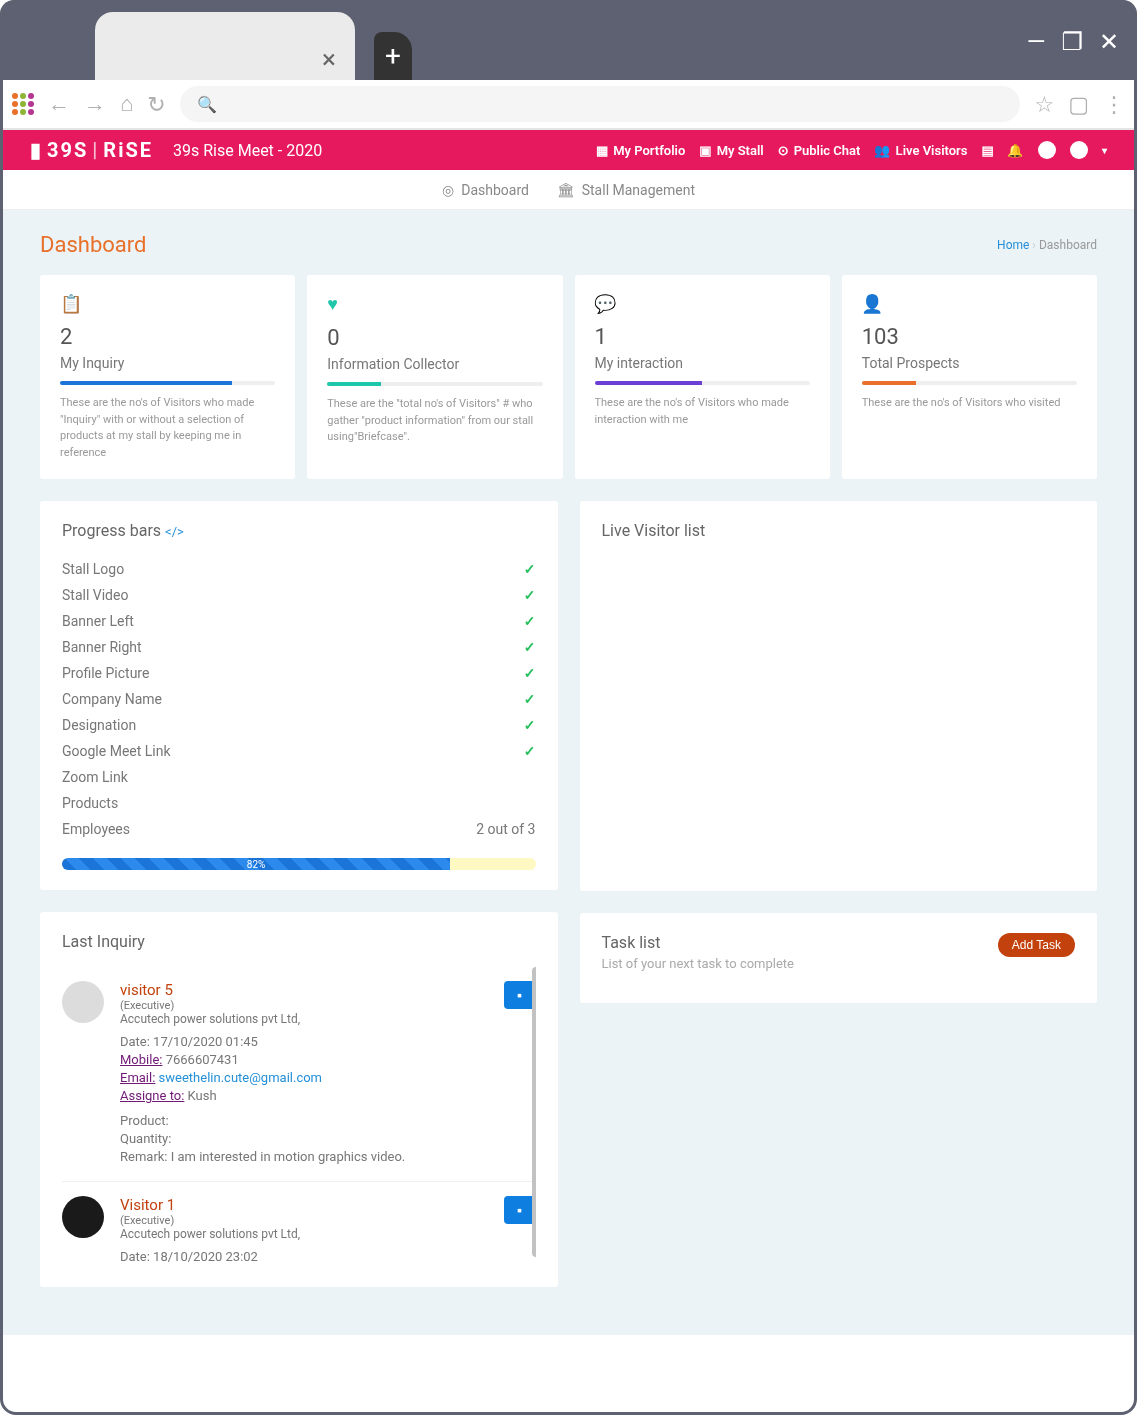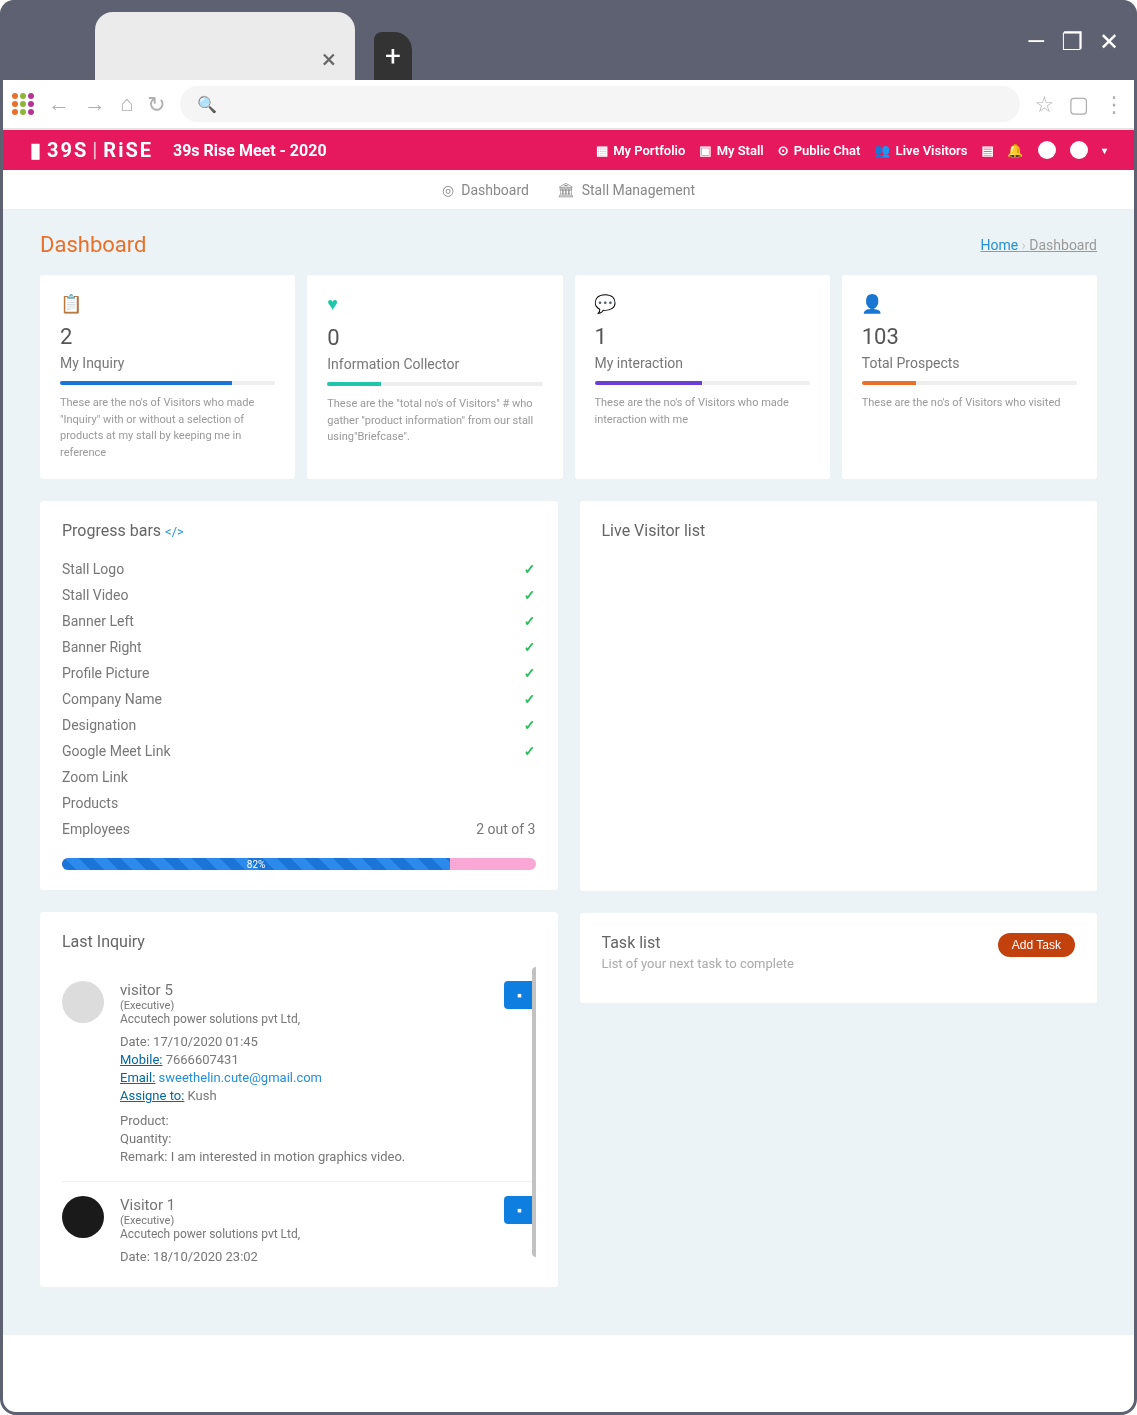--- a/index.html
+++ b/index.html
@@ -18,34 +18,34 @@
 .dots3 span:nth-child(4){background:#e8702a}.dots3 span:nth-child(5){background:#8fb536}.dots3 span:nth-child(6){background:#b53692}
 .dots3 span:nth-child(7){background:#e8702a}.dots3 span:nth-child(8){background:#8fb536}.dots3 span:nth-child(9){background:#b53692}
 .nav-ico { color: #b0b0b0; font-size: 22px; }
 .url-bar { flex: 1; background: #f5f5f5; border-radius: 24px; height: 36px; display: flex; align-items: center; padding: 0 18px; color: #c0c0c0; }
 .star-ico, .page-ico, .vdots { color: #b0b0b0; font-size: 22px; }
 
 
 .pink-bar { background: #e6185e; height: 40px; display: flex; align-items: center; padding: 0 30px; color: #fff; gap: 20px; }
 .brand-logo { font-weight: 700; font-size: 20px; letter-spacing: 2px; display: flex; align-items: center; gap: 4px; }
 .brand-sep { color: rgba(255,255,255,0.7); }
-.app-title { font-weight: 700; font-size: 16px; }
+.app-title { font-weight: 400; font-size: 16px; }
 .pink-right { margin-left: auto; display: flex; align-items: center; gap: 14px; font-size: 13px; font-weight: 600; }
 .pink-item { display: flex; align-items: center; gap: 5px; cursor: pointer; }
 .avatar-sm { width: 18px; height: 18px; border-radius: 50%; background: #fff; display: inline-block; }
 
 
 .subnav { background: #fff; height: 40px; display: flex; align-items: center; justify-content: center; gap: 28px; color: #888; font-size: 14px; border-bottom: 1px solid #eee; }
 .subnav-item { display: flex; align-items: center; gap: 7px; cursor: pointer; }
 
 
 .page { background: #ecf3f6; padding: 22px 40px; height: calc(1415px - 290px); overflow: hidden; position: relative; }
 .page-head { display: flex; align-items: center; margin-bottom: 18px; }
 .page-title { color: #e8702a; font-size: 22px; font-weight: 400; }
-.breadcrumb { margin-left: auto; font-size: 14px; color: #999; text-decoration: underline; }
+.breadcrumb { margin-left: auto; font-size: 12px; color: #999; }
 .breadcrumb a { color: #2590d8; text-decoration: none; }
 
 
 .stats { display: flex; gap: 12px; margin-bottom: 22px; }
 .stat { background: #fff; flex: 1; padding: 18px 20px; border-radius: 3px; }
 .stat-ico { font-size: 18px; margin-bottom: 10px; }
 .stat-num { font-size: 22px; color: #555; margin-bottom: 6px; }
 .stat-label { font-size: 14px; color: #777; margin-bottom: 10px; }
 .stat-bar { height: 4px; background: #eee; border-radius: 2px; margin-bottom: 10px; overflow: hidden; }
 .stat-bar-fill { height: 100%; }
@@ -54,43 +54,43 @@
 
 .cols { display: flex; gap: 22px; }
 .col { flex: 1; }
 .card { background: #fff; border-radius: 3px; padding: 20px 22px; margin-bottom: 22px; }
 .card-title { font-size: 16px; color: #666; font-weight: 400; margin-bottom: 16px; }
 .card-sub { font-size: 13px; color: #aaa; margin-bottom: 12px; }
 
 
 .prog-row { display: flex; justify-content: space-between; padding: 5px 0; color: #777; font-size: 14px; }
 .check { color: #2abf5f; font-weight: bold; }
-.big-prog { height: 12px; background: #f9a8d4; border-radius: 6px; margin-top: 16px; position: relative; overflow: hidden; }
+.big-prog { height: 12px; background: #fef9c3; border-radius: 6px; margin-top: 16px; position: relative; overflow: hidden; }
 .big-prog-fill { height: 100%; background: repeating-linear-gradient(45deg,#1b74d8,#1b74d8 10px,#2d8aed 10px,#2d8aed 20px); display: flex; align-items: center; justify-content: center; color: #fff; font-size: 10px; }
 
 
 .live-card { min-height: 390px; }
 
 
 .task-head { display: flex; align-items: flex-start; }
 .task-head .txt { flex: 1; }
 .add-task-btn { background: #c2410c; color: #fff; border: none; border-radius: 14px; padding: 5px 14px; font-size: 12px; cursor: pointer; }
 
 
 .inq-scroll { max-height: 300px; overflow: hidden; position: relative; }
 .inq-scroll::after { content: ""; position: absolute; right: -4px; top: 0; width: 8px; height: 290px; background: #c2c2c2; border-radius: 4px; }
 .inq { display: flex; gap: 16px; padding: 14px 0; border-bottom: 1px solid #f0f0f0; }
 .inq-av { width: 42px; height: 42px; border-radius: 50%; background: #dcdcdc; flex-shrink: 0; }
 .inq-av.dark { background: #1a1a1a; }
 .inq-body { flex: 1; font-size: 13px; color: #777; }
-.inq-name { font-size: 15px; color: #737373; }
+.inq-name { font-size: 15px; color: #c2410c; }
 .inq-role { font-size: 11px; }
 .inq-comp { font-size: 12px; margin-bottom: 8px; }
 .inq-line { margin: 3px 0; }
-.inq-line u { color: #0369a1; }
+.inq-line u { color: #701a75; }
 .inq-line a { color: #2590d8; text-decoration: none; }
 .chat-btn { width: 32px; height: 28px; background: #0e7fe1; border-radius: 4px; color: #fff; display: flex; align-items: center; justify-content: center; font-size: 14px; cursor: pointer; flex-shrink: 0; }
 
 .frame { position: absolute; inset: 0; border: 3px solid #5e6171; border-radius: 16px; pointer-events: none; }
 </style>
 </head>
 <body>
 
 <div class="chrome-top">
   <div class="tab"></div>

